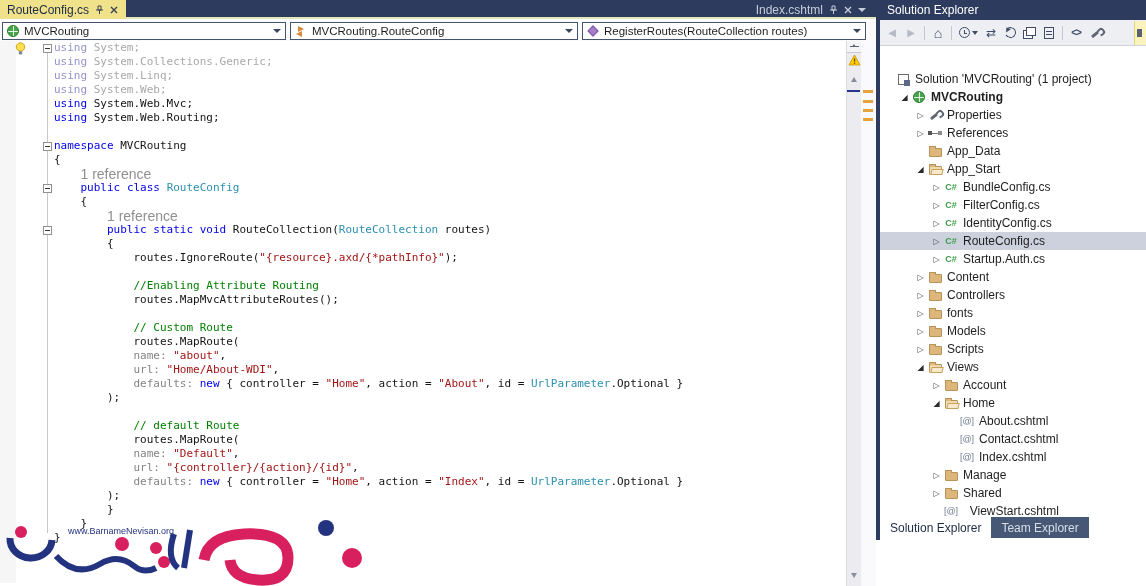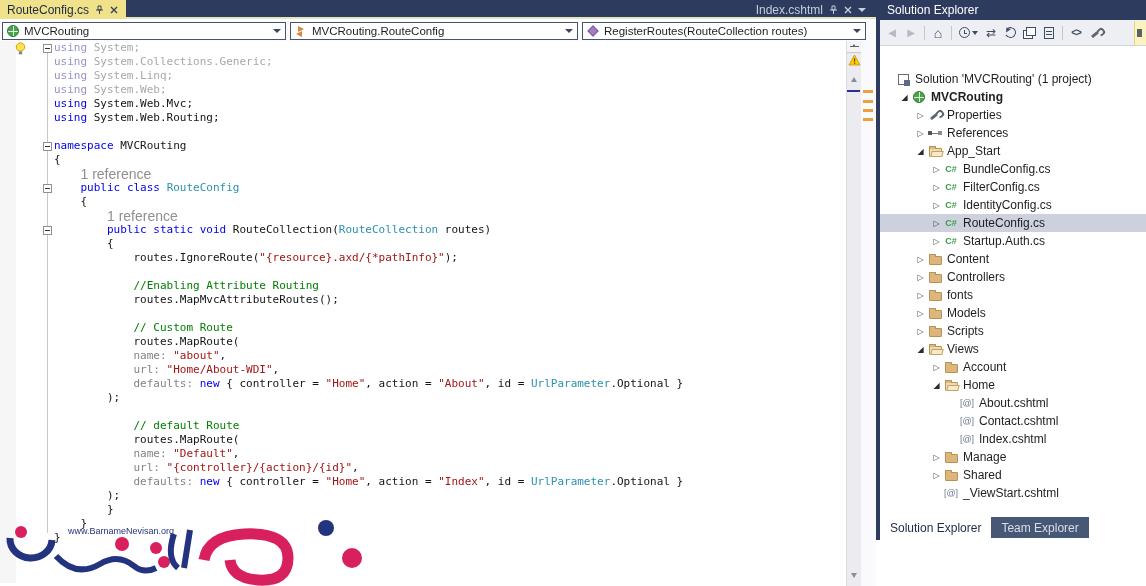--- a/index.html
+++ b/index.html
@@ -336,20 +336,27 @@
         <span class="tlabel">Properties</span>
       </div>
       <div class="trow" style="padding-left: 34px;">
         <span class="arr col">▷</span>
         <span class="fico">
           <span class="refs"></span>
         </span>
         <span class="tlabel">References</span>
       </div>
       <div class="trow" style="padding-left: 34px;">
+        <span class="arr"></span>
+        <span class="fico">
+          <span class="fold"></span>
+        </span>
+        <span class="tlabel">App_Data</span>
+      </div>
+      <div class="trow" style="padding-left: 34px;">
         <span class="arr">◢</span>
         <span class="fico">
           <span class="fold open"></span>
         </span>
         <span class="tlabel">App_Start</span>
       </div>
       <div class="trow" style="padding-left: 50px;">
         <span class="arr col">▷</span>
         <span class="fico txt cs">C#</span>
         <span class="tlabel">BundleConfig.cs</span>

